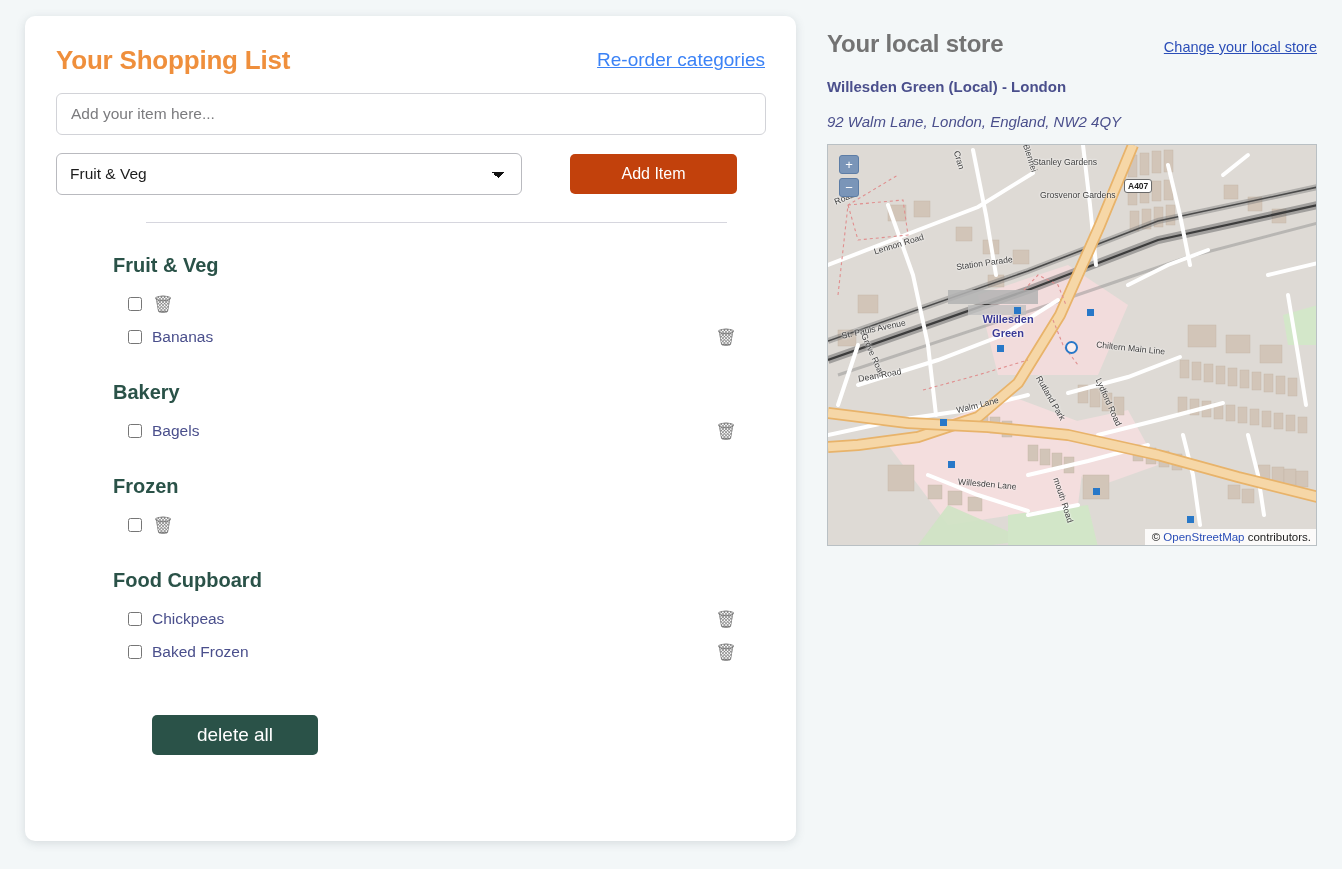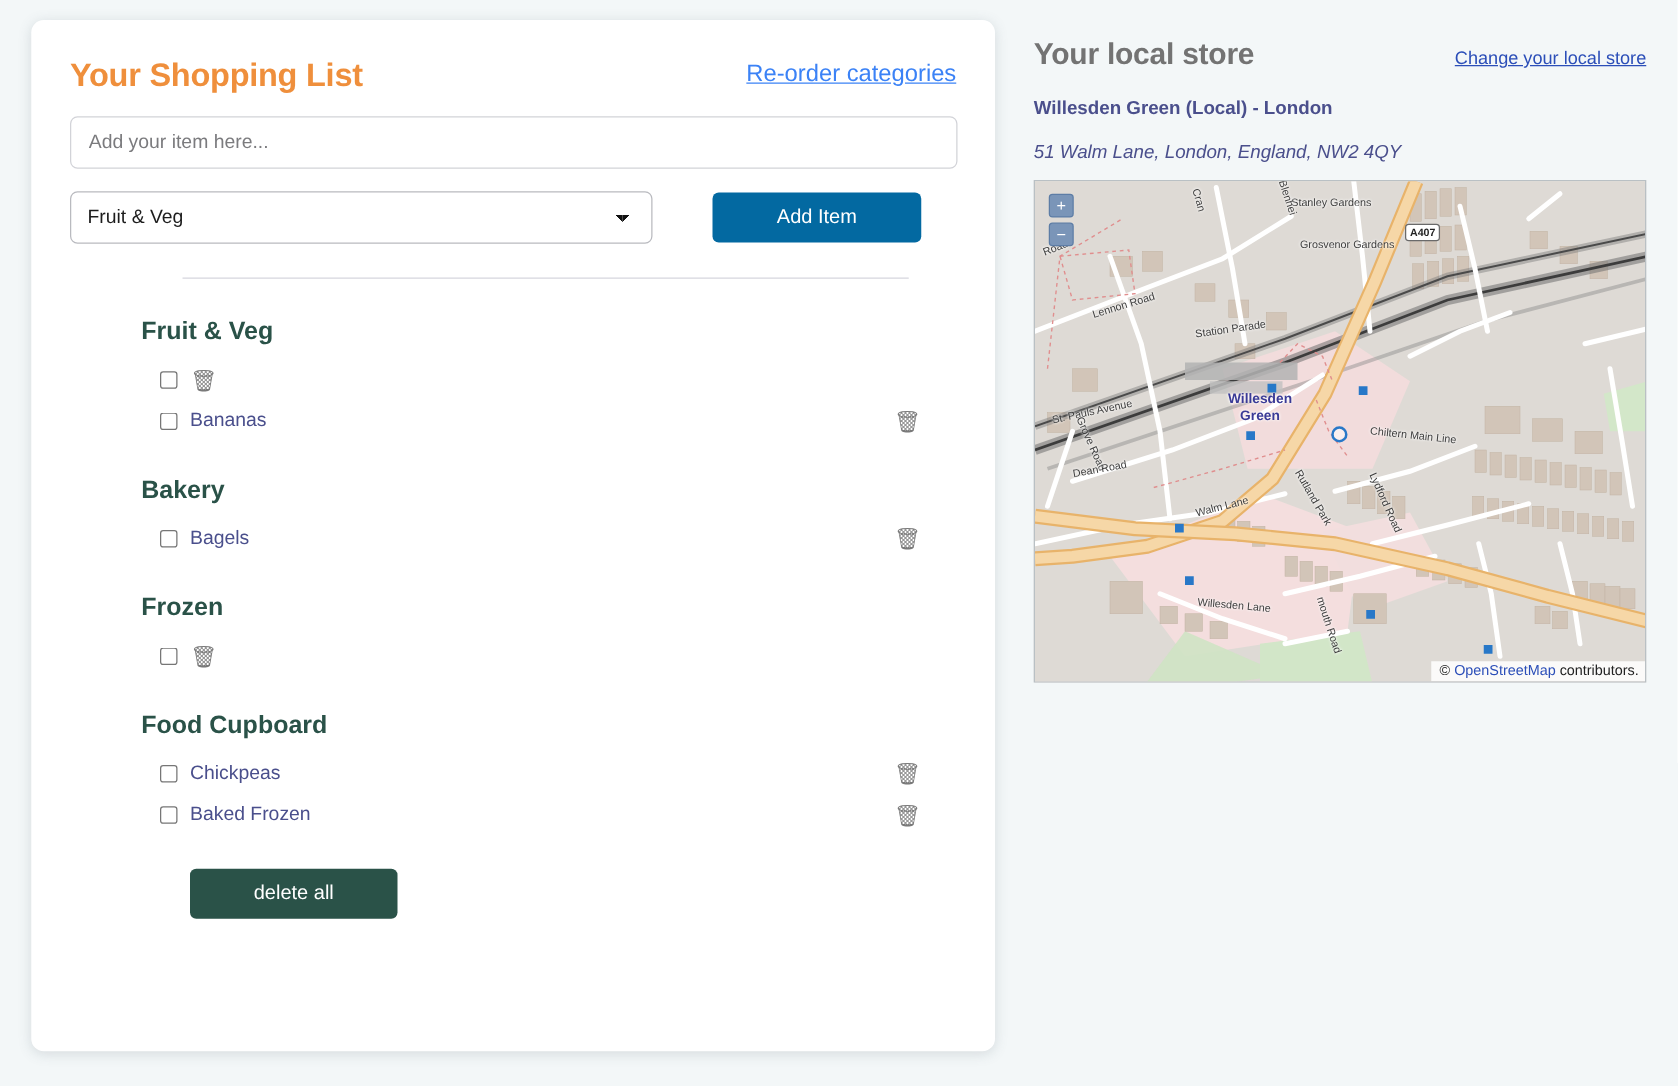--- a/index.html
+++ b/index.html
@@ -78,21 +78,21 @@
       linear-gradient(45deg, transparent 50%, #111 50%),
       linear-gradient(135deg, #111 50%, transparent 50%);
     background-position:
       calc(100% - 23px) 18px,
       calc(100% - 17px) 18px;
     background-size: 6px 6px, 6px 6px;
     background-repeat: no-repeat;
   }
   .add-btn {
     width: 167px; height: 40px;
-    background: #0369a1;
+    background: #c2410c;
     color: #ffffff;
     border: none;
     border-radius: 5px;
     font-size: 16px;
     font-family: "Liberation Sans", sans-serif;
     cursor: pointer;
   }
   .divider {
     height: 1px;
     background: #d6d6de;
@@ -142,23 +142,24 @@
     flex: 0 0 auto;
   }
   .gap-after { height: 16px; }
   .delete-all-wrap { padding: 24px 0 0 96px; }
   .delete-all {
     width: 166px; height: 40px;
     background: #2a5248;
     color: #fff;
     border: none;
     border-radius: 5px;
-    font-size: 16px;
-    font-family: "Liberation Sans", sans-serif;
-    cursor: pointer;
+    font-size: 19px;
+    font-family: "Liberation Sans", sans-serif;
+    cursor: pointer;
+    margin-top: 20px;
   }
 
   
   .store-panel {
     position: absolute;
     left: 827px; top: 30px;
     width: 490px;
   }
   .store-head {
     display: flex;
@@ -359,21 +360,21 @@
       </div>
     </div>
   </div>
 
   <div class="store-panel">
     <div class="store-head">
       <h2 class="store-title">Your local store</h2>
       <a class="change-link">Change your local store</a>
     </div>
     <div class="store-name">Willesden Green (Local) - London</div>
-    <div class="store-addr">51 Walm Lane, London, England, NW2 4QY</div>
+    <div class="store-addr">92 Walm Lane, London, England, NW2 4QY</div>
 
     <div class="map">
       <svg width="490" height="402" viewBox="0 0 490 402">
 
         <rect x="0" y="0" width="490" height="402" fill="#e2ded9"></rect>
 
         <rect x="0" y="0" width="490" height="402" fill="#dedad5"></rect>
 
         <path d="M60 300 L180 250 L260 280 L250 360 L120 380 Z" fill="#f4dede"></path>
         <path d="M150 150 L240 120 L300 160 L270 230 L170 230 Z" fill="#f2dcdc"></path>

